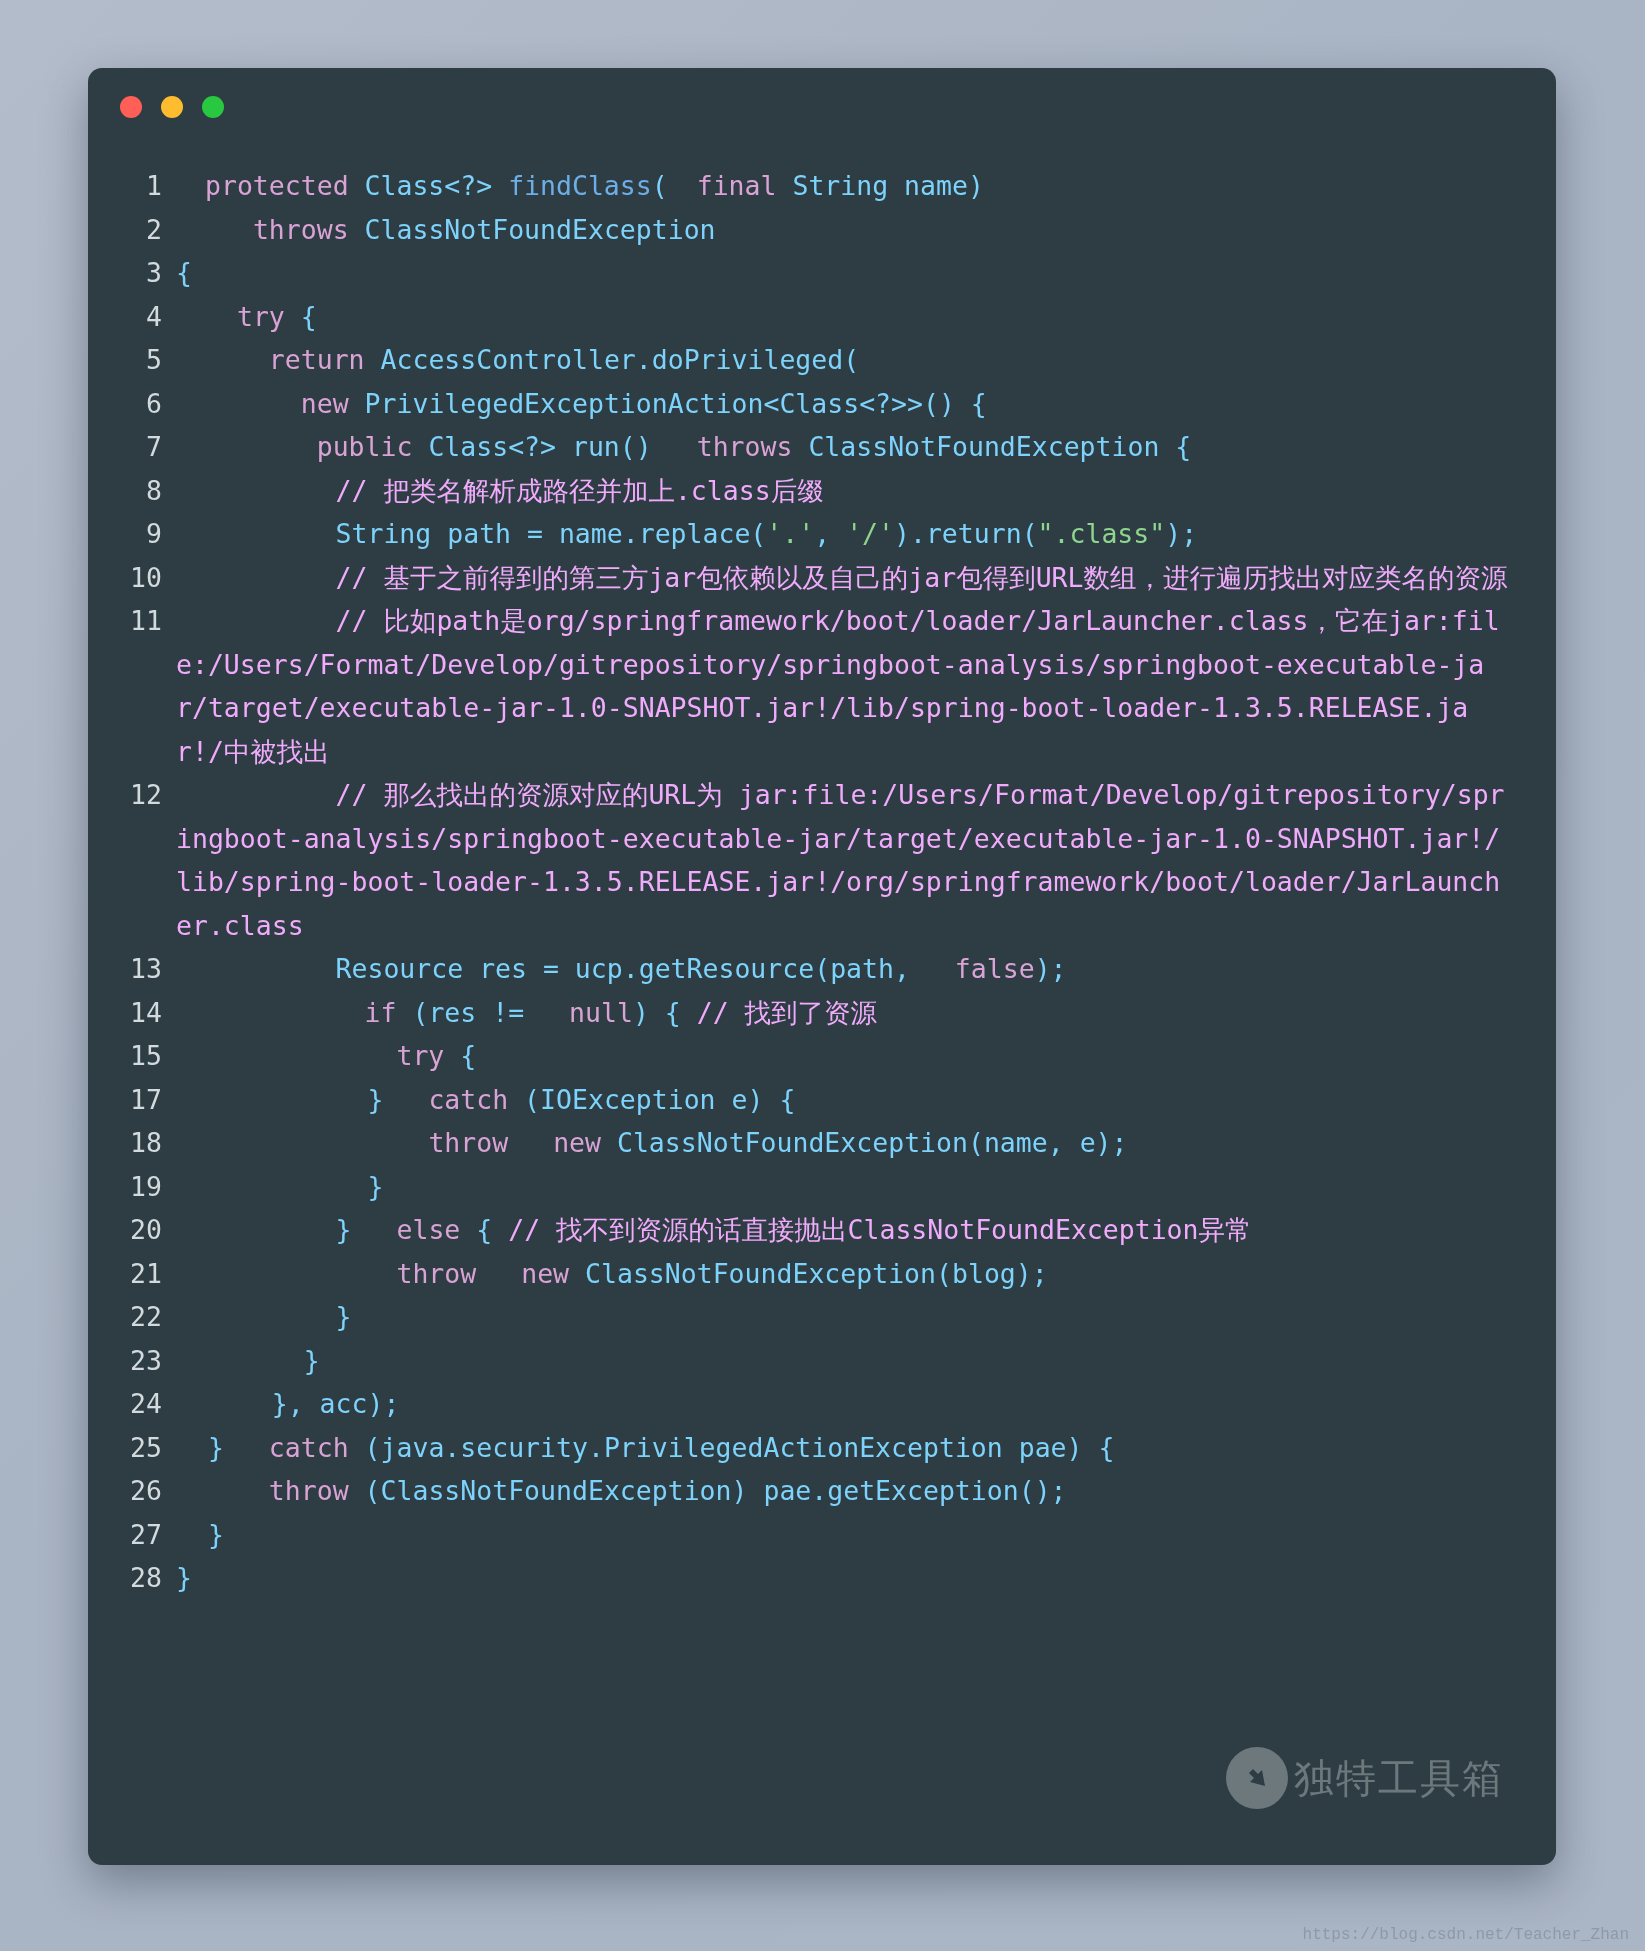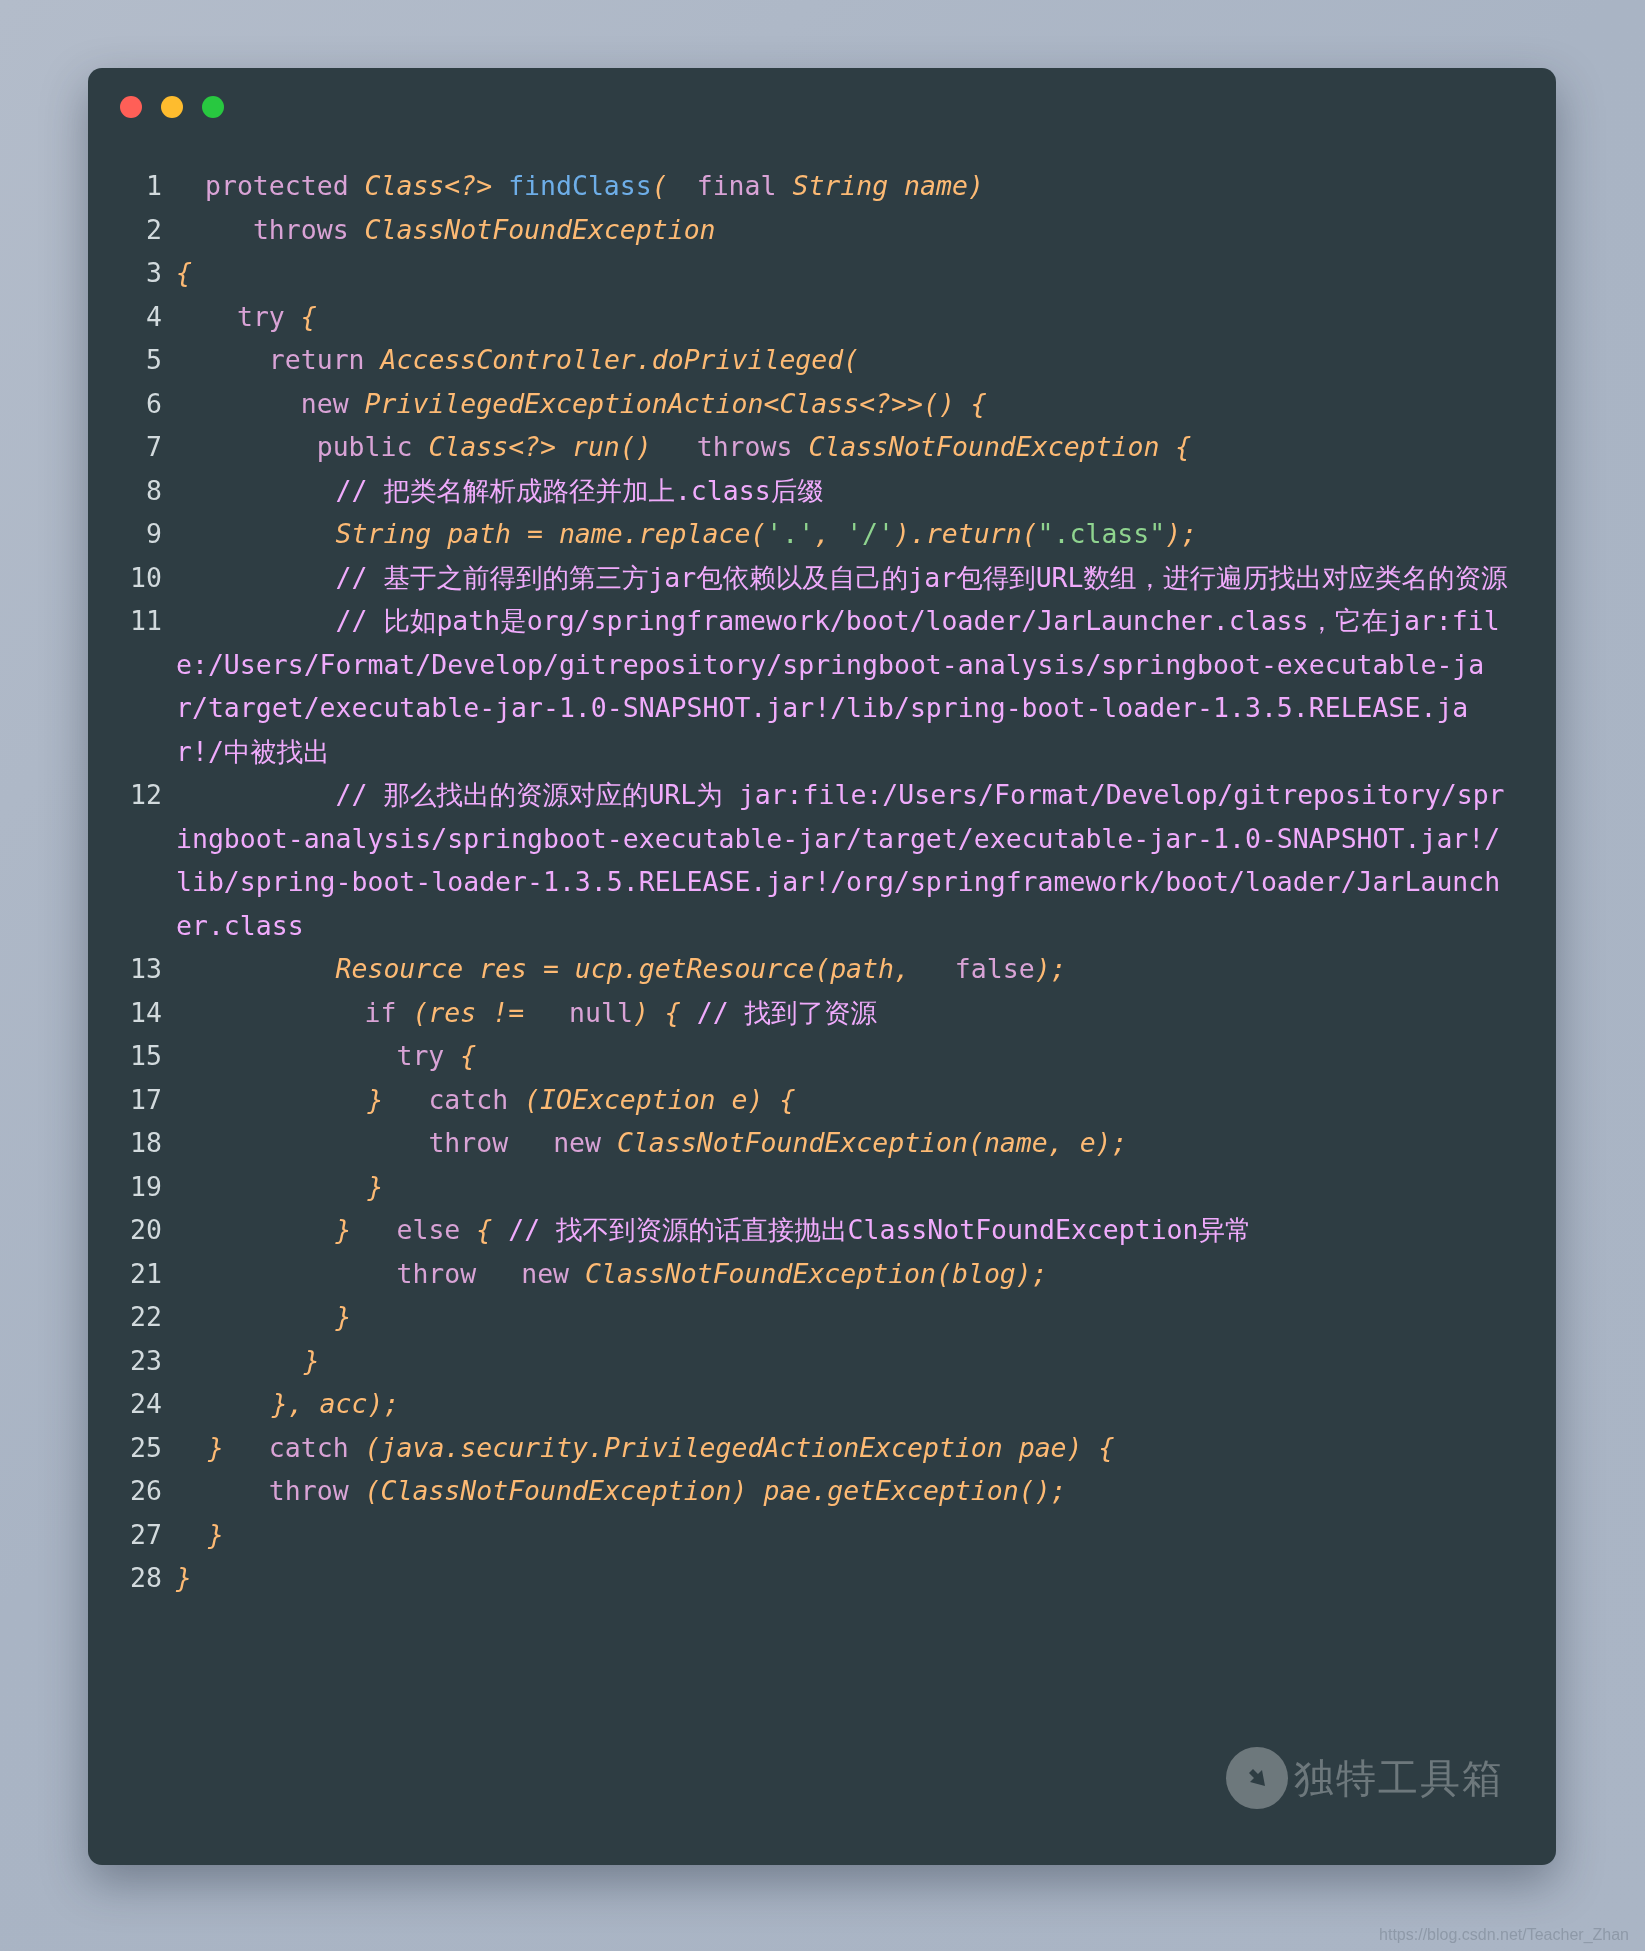--- a/index.html
+++ b/index.html
@@ -87,21 +87,21 @@
     white-space: pre-wrap;
     word-break: break-all;
     overflow-wrap: anywhere;
   }
 
   
   .kw   { color: #d9a3d6; margin-left: 29px; }     
   .fn   { color: #6eaee8; }     
   .str  { color: #8fd48f; }     
   .cmt  { color: #f0abfc; }     
-  .pl   { color: #fdba74; font-style: italic; }     
+  .pl   { color: #7dd3fc; }     
 
   
   #watermark {
     position: absolute;
     right: 52px;
     bottom: 56px;
     display: flex;
     align-items: center;
     gap: 6px;
     opacity: 0.30;
@@ -124,21 +124,21 @@
     white-space: nowrap;
   }
 
   
   #footer-url {
     position: absolute;
     right: 16px;
     bottom: 7px;
     color: #8e99a8;
     font-size: 16px;
-    font-family: Liberation Sans, sans-serif;
+    font-family: Liberation Mono, monospace;
     white-space: nowrap;
   }
 </style>
 </head>
 <body>
 
 <div id="page">
 
   <div id="code-window">
 

